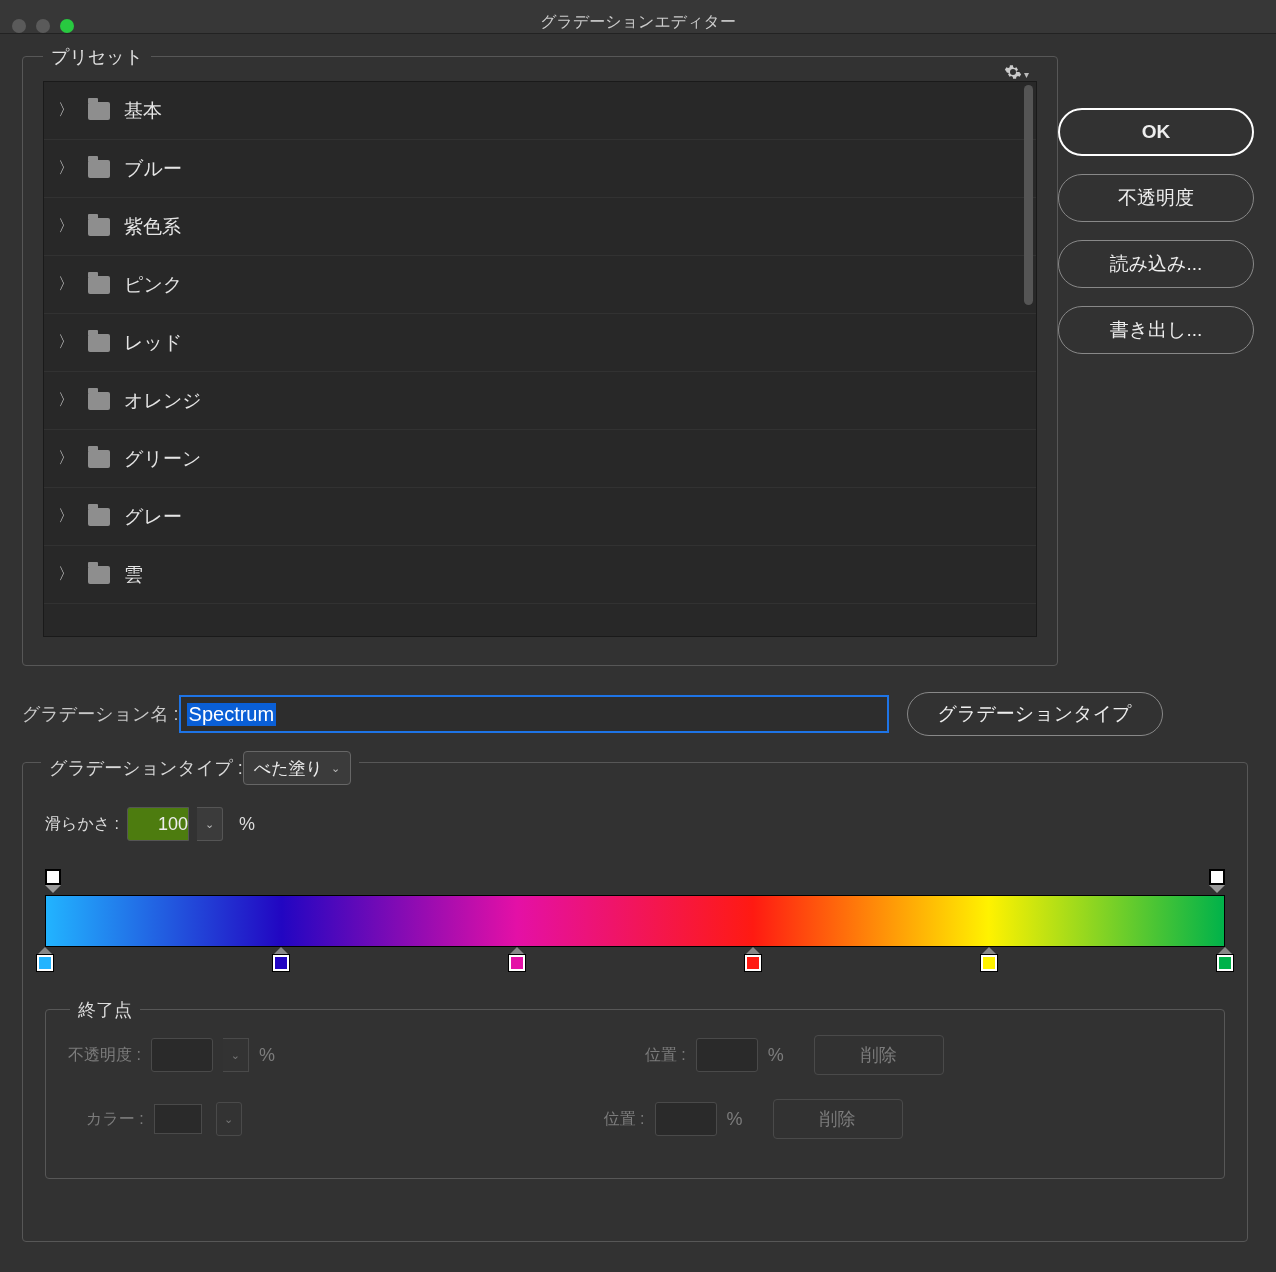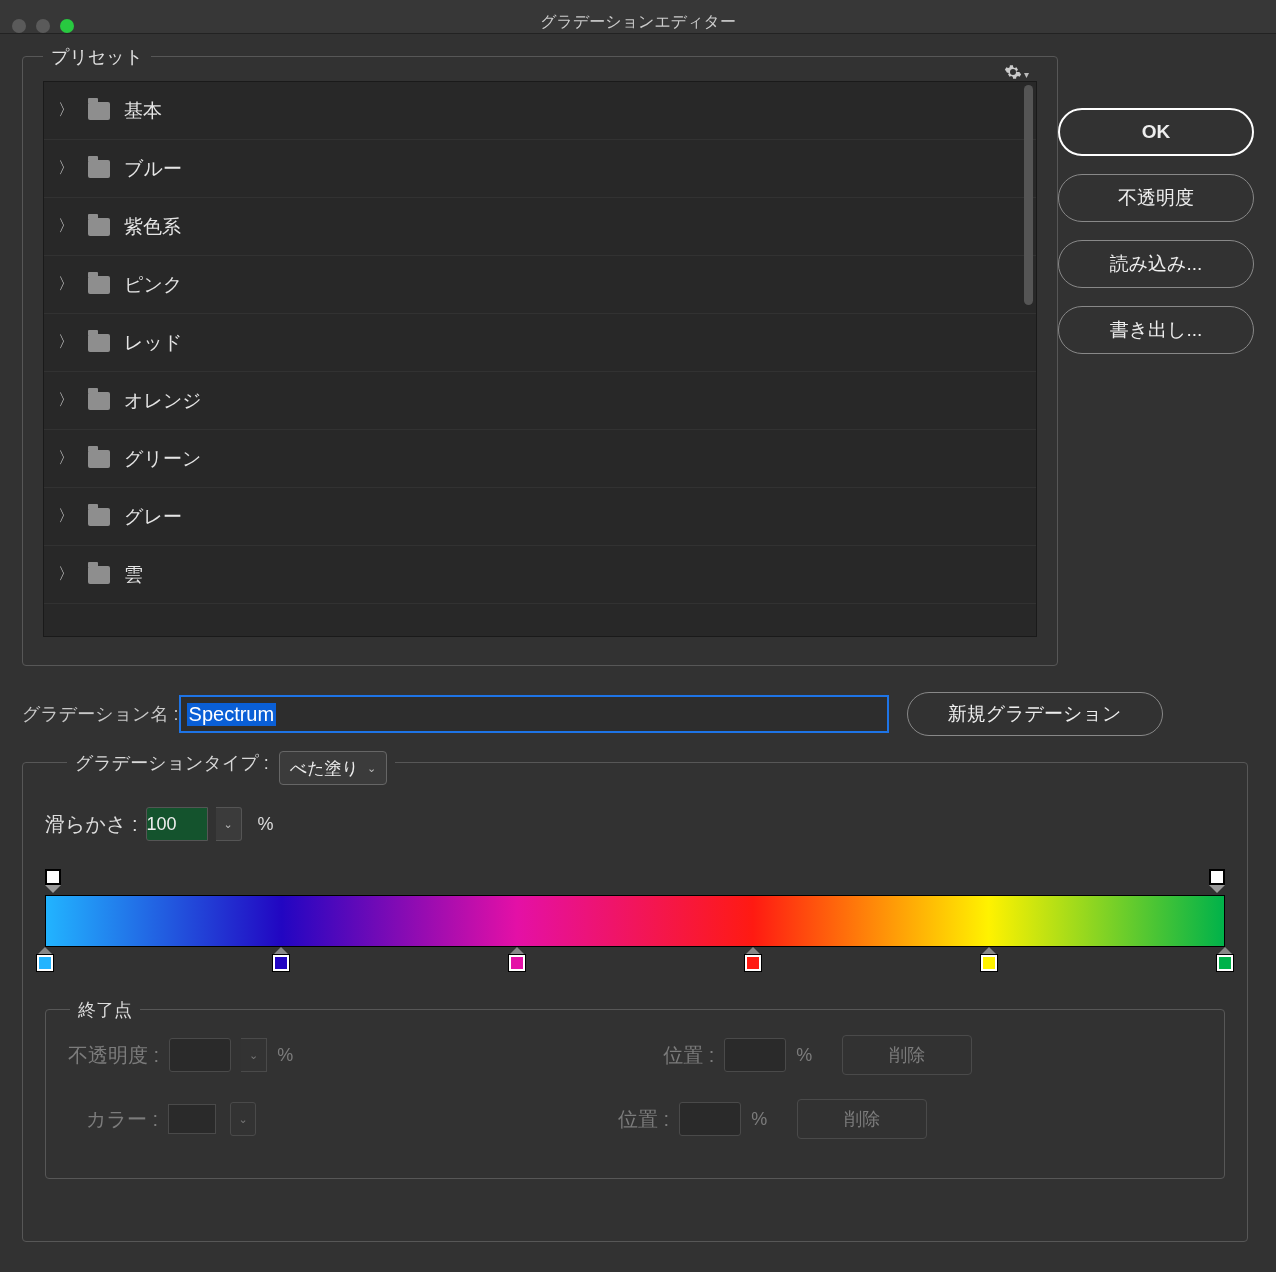--- a/index.html
+++ b/index.html
@@ -37,46 +37,46 @@
 
   
   .name-row { display:flex; align-items:center; gap:0; margin-top:26px; }
   .name-label { color:#c8c8c8; font-size:18px; }
   .name-input-wrap { width:710px; height:38px; border:2px solid #1e74e6; background:#2d2d2d; display:flex; align-items:center; padding:0 6px; }
   .name-val { background:#0a5fd6; color:#fff; padding:0 2px; font-size:20px; }
   .new-grad { width:256px; height:44px; border:1px solid #888; border-radius:24px; background:transparent; color:#eee; font-size:19px; display:flex; align-items:center; justify-content:center; cursor:pointer; margin-left:18px; }
 
   
   .type-fieldset { position:relative; margin-top:26px; width:1226px; height:480px; border:1px solid #575757; border-radius:4px; padding:0 22px; }
-  .type-legend { position:absolute; top:-12px; left:44px; background:#323232; padding:0 8px; display:flex; gap:10px; }
+  .type-legend { position:absolute; top:-12px; left:18px; background:#323232; padding:0 8px; display:flex; align-items:center; }
   .dropdown { height:34px; border:1px solid #666; background:#3b3b3b; border-radius:4px; display:flex; align-items:center; padding:4px 10px; gap:8px; color:#eee; font-size:17px; cursor:pointer; }
   .dropdown .dc { font-size:11px; color:#bbb; }
 
   .smooth-row { display:flex; align-items:center; gap:8px; margin-top:44px; }
-  .num-input { width:62px; height:34px; background:#14532d; border:1px solid #555; color:#eee; text-align:left; font-size:18px; border-radius:3px 0 0 3px; }
+  .num-input { width:62px; height:34px; background:#4d7c0f; border:1px solid #555; color:#eee; text-align:right; font-size:18px; border-radius:3px 0 0 3px; }
   .stepper { width:26px; height:34px; background:#3b3b3b; border:1px solid #555; border-left:none; border-radius:0 3px 3px 0; display:flex; align-items:center; justify-content:center; color:#bbb; font-size:11px; cursor:pointer; }
 
   
   .grad-area { position:relative; margin-top:28px; height:120px; }
   .opstop-left, .opstop-right { position:absolute; top:0; width:16px; height:16px; background:#fff; border:2px solid #000; }
   .opstop-left { left:0; } .opstop-right { right:0; }
   .op-tri-left, .op-tri-right { position:absolute; top:16px; width:0; height:0; border-left:8px solid transparent; border-right:8px solid transparent; border-top:8px solid #999; }
   .op-tri-left{ left:0; } .op-tri-right{ right:0; }
   .grad-bar { position:absolute; top:26px; left:0; right:0; height:52px; border:1px solid #000;
     background: linear-gradient(to right, #22b4ff 0%, #2206c2 20%, #e410a6 40%, #ff1a12 60%, #fff200 80%, #00b24a 100%); }
   .cstop-row { position:absolute; top:78px; left:0; right:0; height:30px; }
   .cstop { position:absolute; top:0; width:16px; }
   .cstop .tri { width:0;height:0;border-left:8px solid transparent;border-right:8px solid transparent;border-bottom:8px solid #888; }
   .cstop .sw { width:16px;height:16px; border:2px solid #fff; outline:1px solid #000; margin-top:0; }
 
   
   .endpt { position:relative; border:1px solid #575757; border-radius:4px; height:170px; margin-top:20px; padding:22px 22px; }
   .endpt .leg { position:absolute; top:-12px; left:24px; background:#323232; padding:0 8px; color:#ddd; font-size:18px; }
   .ep-row { display:flex; align-items:center; gap:10px; height:46px; margin-bottom:18px; }
-  .ep-label { color:#7c7c7c; font-size:20px; }
+  .ep-label { color:#7c7c7c; font-size:16px; }
   .ep-input { width:62px; height:34px; background:#2a2a2a; border:1px solid #4a4a4a; border-radius:3px; }
   .ep-step { width:26px; height:34px; background:#333; border:1px solid #4a4a4a; border-left:none; display:flex;align-items:center;justify-content:center;color:#777;font-size:11px;}
   .ep-pct { color:#7c7c7c; margin-right:40px; }
   .spacer { flex:0 0 310px; }
   .del-btn { width:130px; height:40px; border:1px solid #4a4a4a; border-radius:4px; color:#7c7c7c; display:flex;align-items:center;justify-content:center; font-size:18px; }
   .color-sw { width:48px; height:30px; background:#2a2a2a; border:1px solid #4a4a4a; }
 </style>
 </head>
 <body>
 
@@ -158,21 +158,21 @@
     <div class="btn">不透明度</div>
     <div class="btn">読み込み...</div>
     <div class="btn">書き出し...</div>
   </div>
 
   <div class="name-row">
     <span class="name-label">グラデーション名 :</span>
     <div class="name-input-wrap">
       <span class="name-val">Spectrum</span>
     </div>
-    <div class="new-grad">新規グラデーション</div>
+    <div class="new-grad">グラデーションタイプ</div>
   </div>
 
   <div class="type-fieldset">
     <div class="type-legend">
       <span>グラデーションタイプ :</span>
       <div class="dropdown">
         <span>べた塗り</span>
         <span class="dc">⌄</span>
       </div>
     </div>

